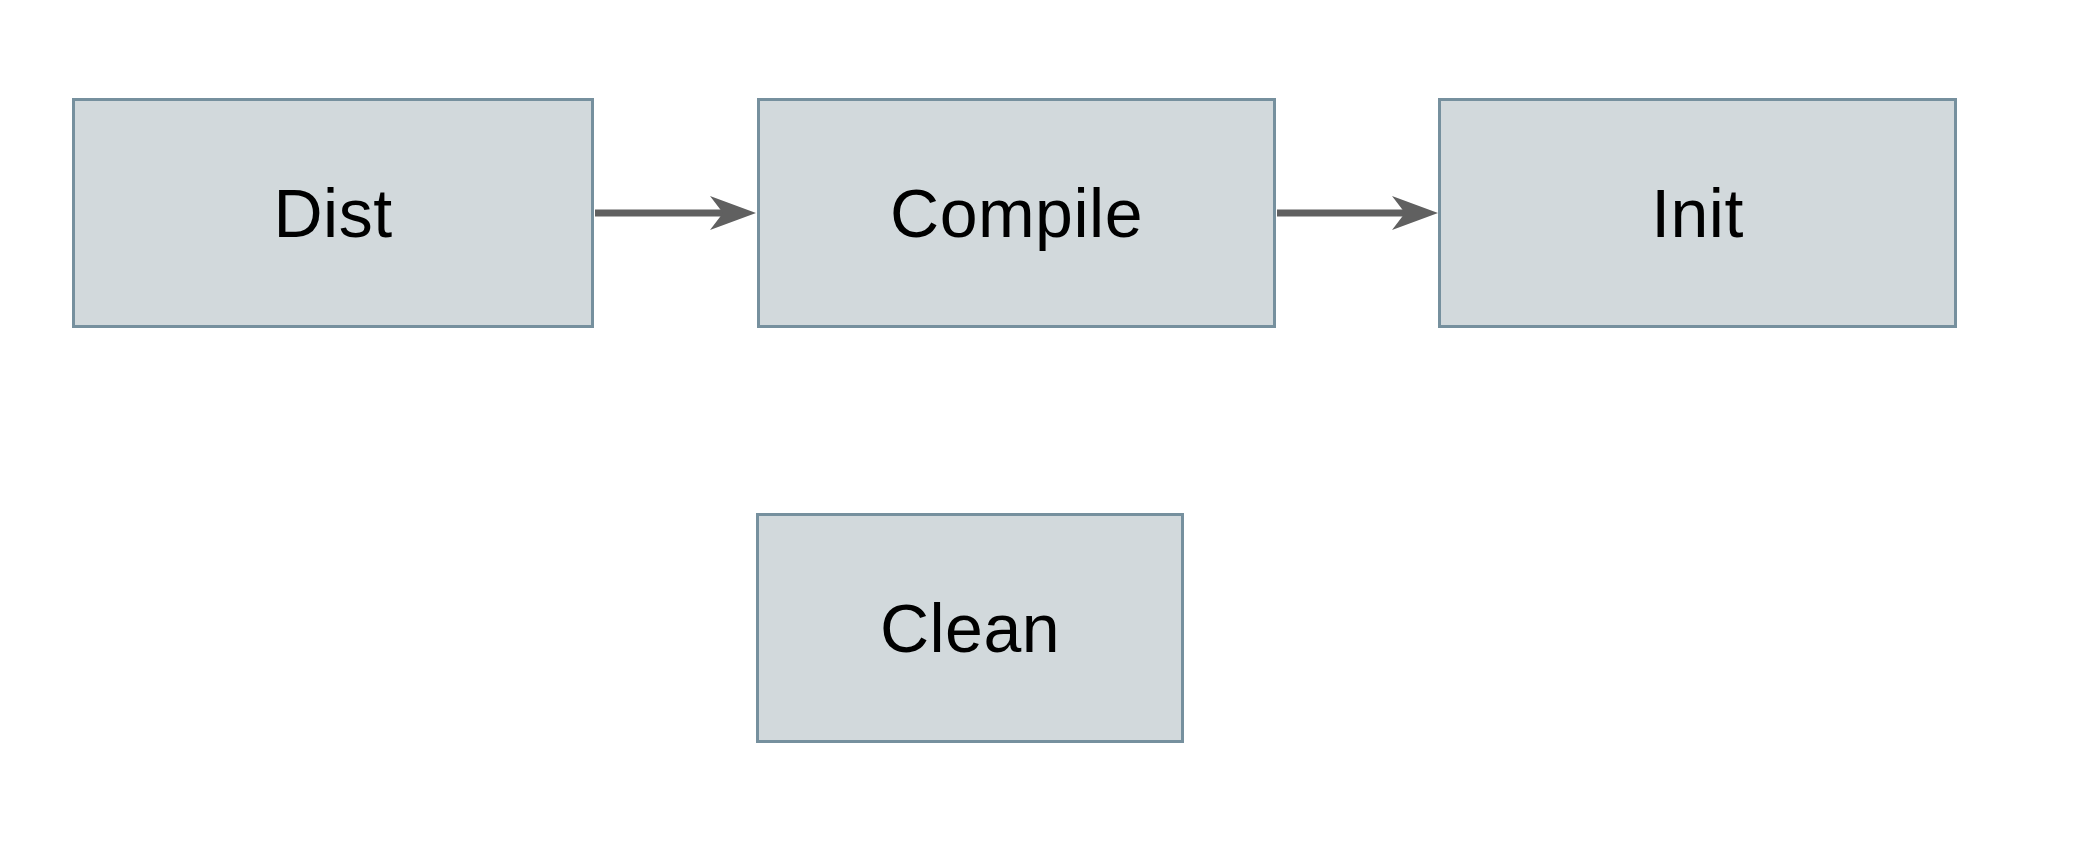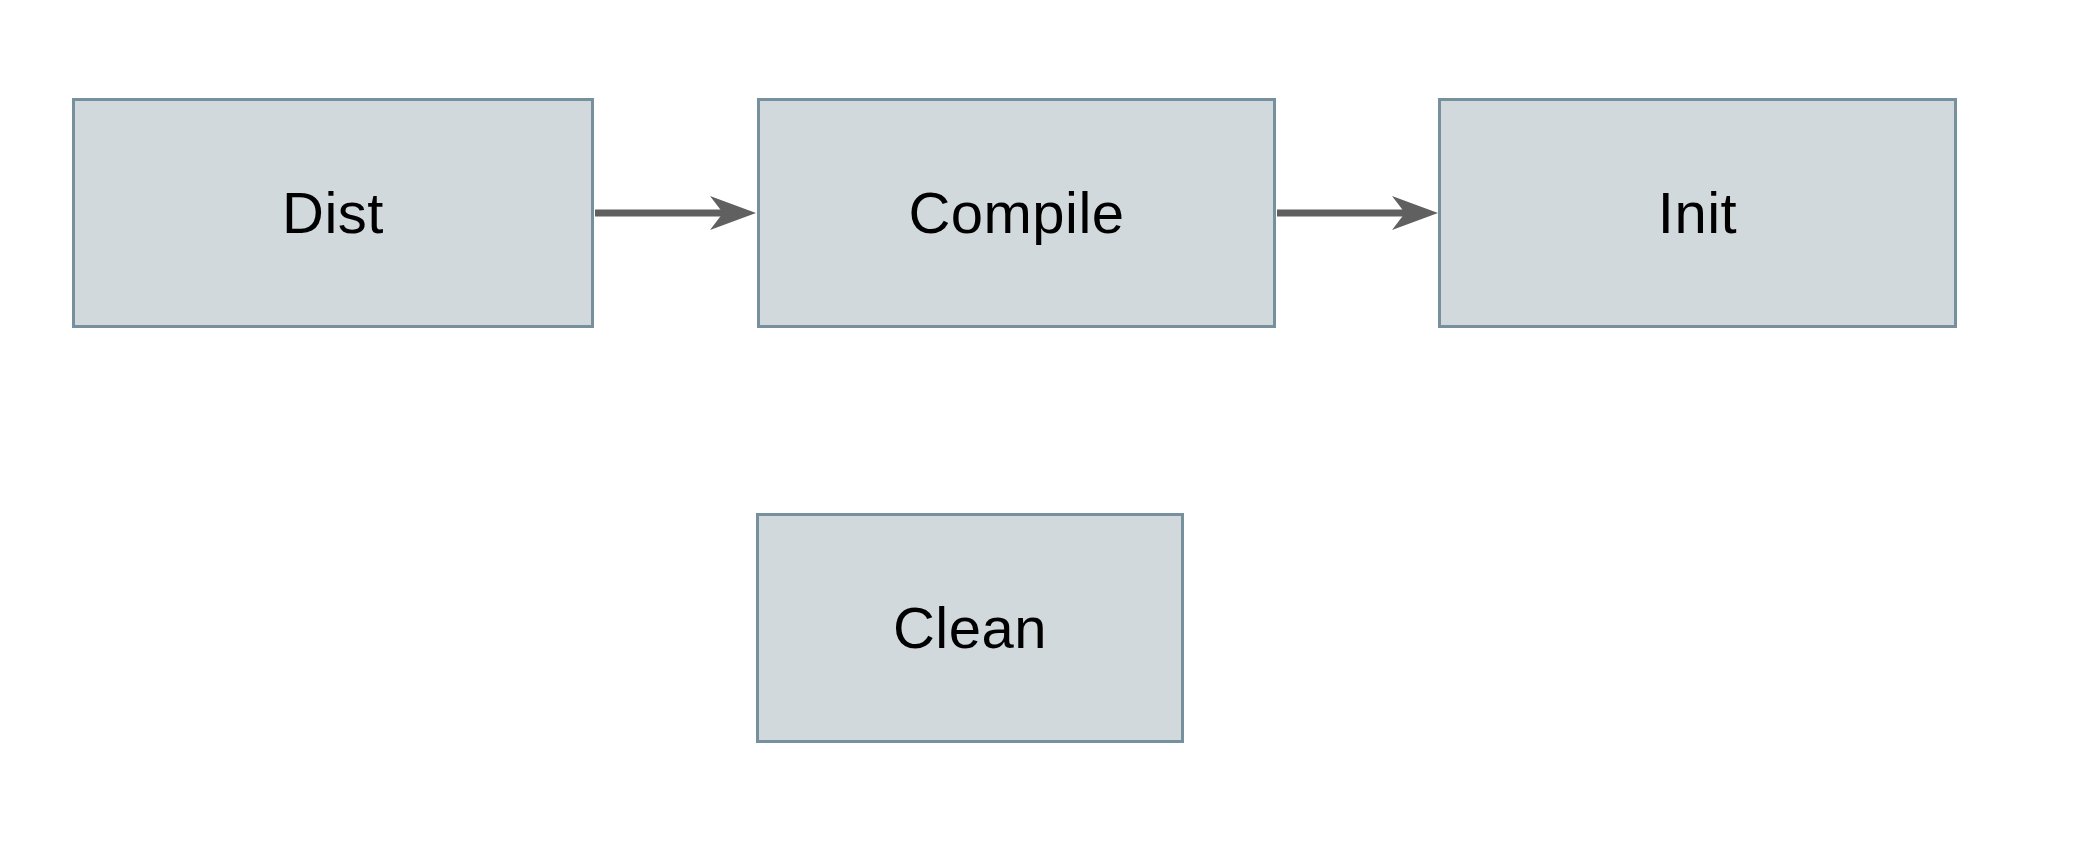--- a/index.html
+++ b/index.html
@@ -18,21 +18,21 @@
   .node {
     position: absolute;
     box-sizing: border-box;
     background: var(--node-fill, #d2d9dc);
     border: 3px solid var(--node-border, #76909e);
     display: flex;
     align-items: center;
     justify-content: center;
   }
   .node-label {
-    font-size: 58px;
+    font-size: 68px;
     font-weight: 400;
     line-height: 1;
     color: var(--text, #000000);
     letter-spacing: 0.5px;
     user-select: none;
   }
   .node-dist    { left: 72px;   top: 98px;  width: 522px; height: 230px; }
   .node-compile { left: 757px;  top: 98px;  width: 519px; height: 230px; }
   .node-init    { left: 1438px; top: 98px;  width: 519px; height: 230px; }
   .node-clean   { left: 756px;  top: 513px; width: 428px; height: 230px; }

